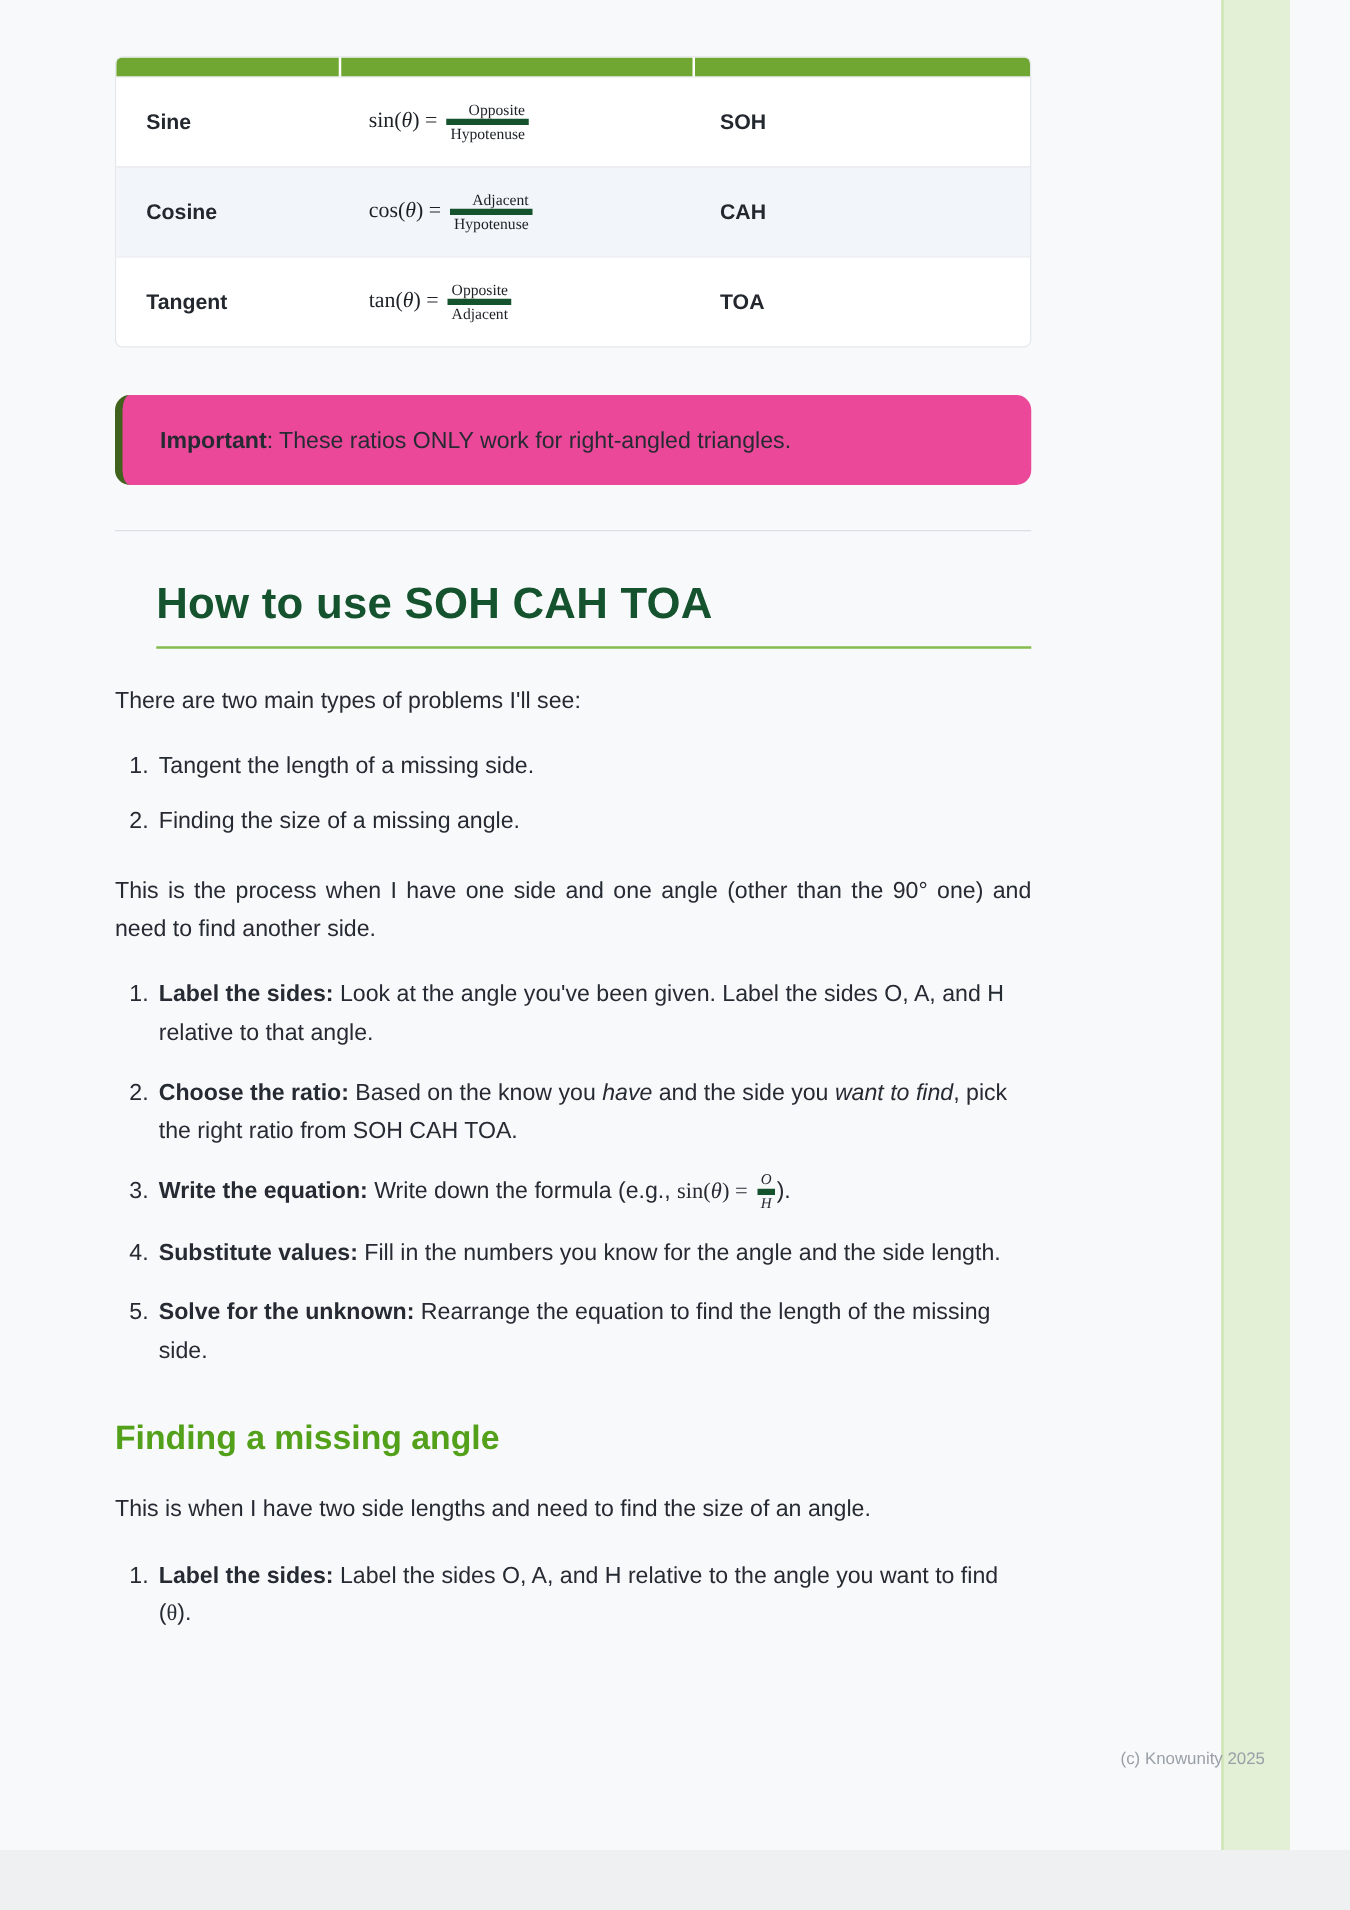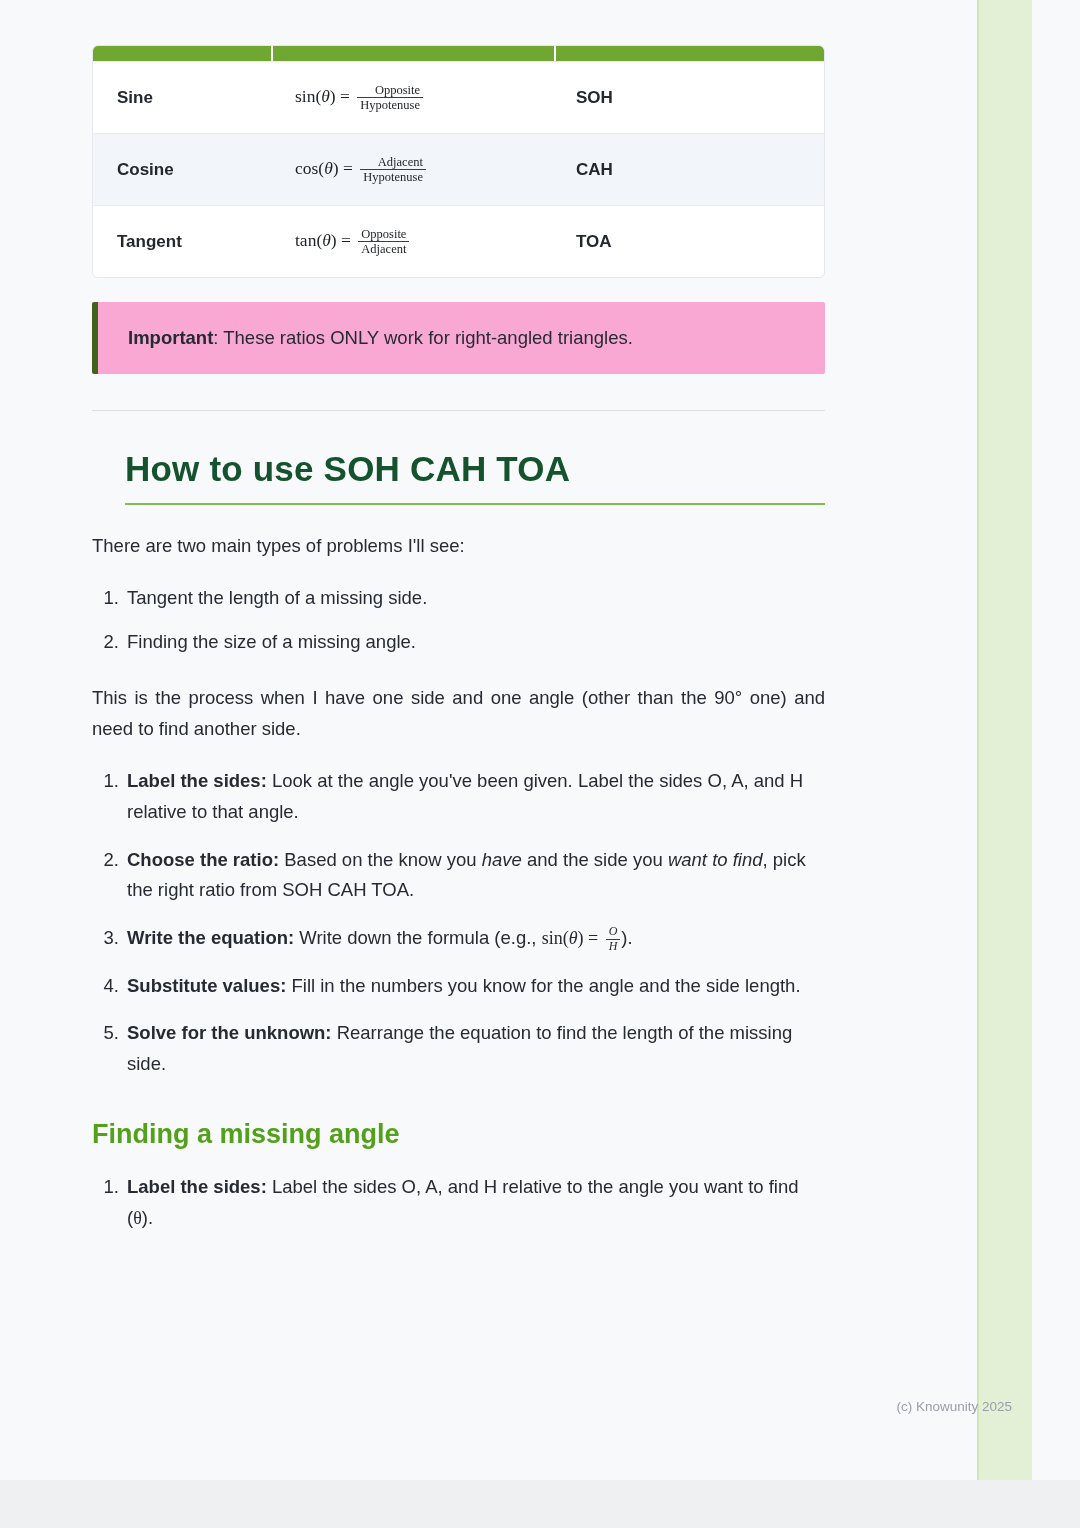--- a/index.html
+++ b/index.html
@@ -60,28 +60,28 @@
   .theta { font-style: italic; }
   .frac {
     display: inline-block;
     text-align: right;
     vertical-align: middle;
     font-size: 12.5px;
     line-height: 1.15;
     margin: 0 1px 0 3px;
   }
   .frac .num { display: block; padding: 0 3px; }
-  .frac .den { display: block; border-top: 1px solid #14532d; padding: 0 3px; font-family: Liberation Serif, serif; }
+  .frac .den { display: block; border-top: 5px solid #14532d; padding: 0 3px; font-family: Liberation Serif, serif; }
 
   
   .callout {
-    margin-top: 24px;
-    background: #f9a8d4;
+    margin-top: 38px;
+    background: #ec4899;
     border-left: 6px solid #40621d;
-    border-radius: 2px;
+    border-radius: 12px;
     padding: 23px 26px 23px 30px;
     font-size: 18.5px;
     line-height: 1.4;
     color: #262b33;
   }
   .lead { font-weight: bold; }
   .em { font-style: italic; }
 
   .hr { margin-top: 36px; border-top: 1px solid #dcdfe3; height: 0; }
 
@@ -174,20 +174,21 @@
     <ol class="steps">
       <li><span class="lead">Label the sides:</span><span> Look at the angle you've been given. Label the sides O, A, and H relative to that angle.</span></li>
       <li><span class="lead">Choose the ratio:</span><span> Based on the know you </span><span class="em">have</span><span> and the side you </span><span class="em">want to find</span><span>, pick the right ratio from SOH CAH TOA.</span></li>
       <li><span class="lead">Write the equation:</span><span> Write down the formula (e.g., </span><span class="math-inline"><span>sin(</span><span class="it">θ</span><span>) = </span><span class="frac"><span class="num it">O</span><span class="den it">H</span></span></span><span>).</span></li>
       <li><span class="lead">Substitute values:</span><span> Fill in the numbers you know for the angle and the side length.</span></li>
       <li><span class="lead">Solve for the unknown:</span><span> Rearrange the equation to find the length of the missing side.</span></li>
     </ol>
 
     <h2>Finding a missing angle</h2>
 
+    <p class="p">This is when I have two side lengths and need to find the size of an angle.</p>
 
     <ol class="steps">
       <li><span class="lead">Label the sides:</span><span> Label the sides O, A, and H relative to the angle you want to find (</span><span class="math-inline it">θ</span><span>).</span></li>
     </ol>
 
   </div>
 
   <div class="footer">(c) Knowunity 2025</div>
 </div>
 

